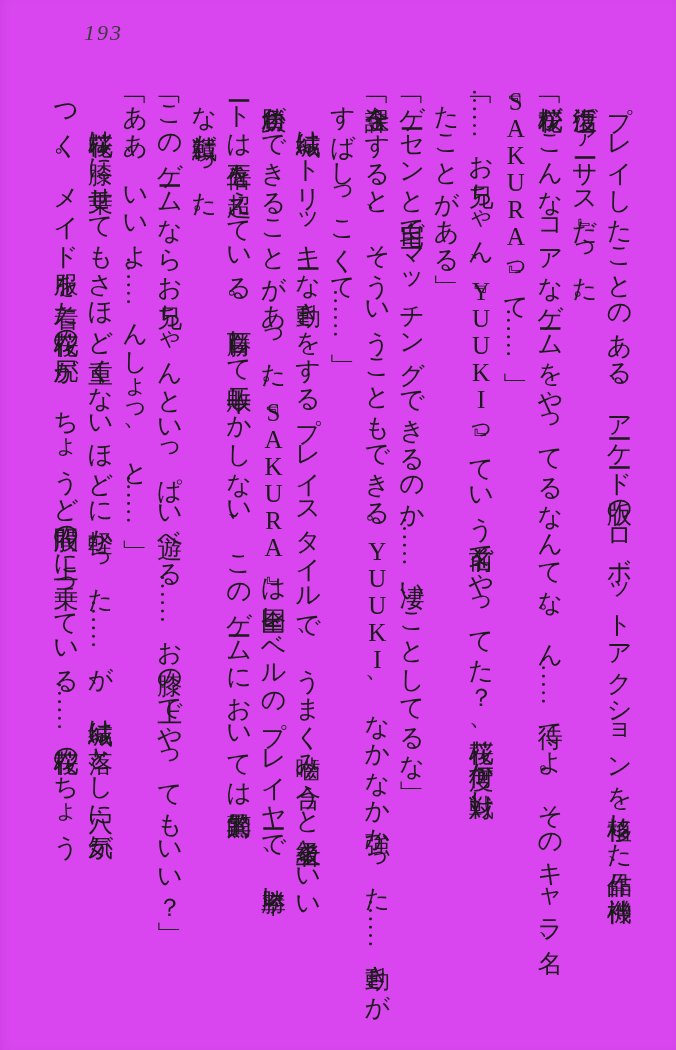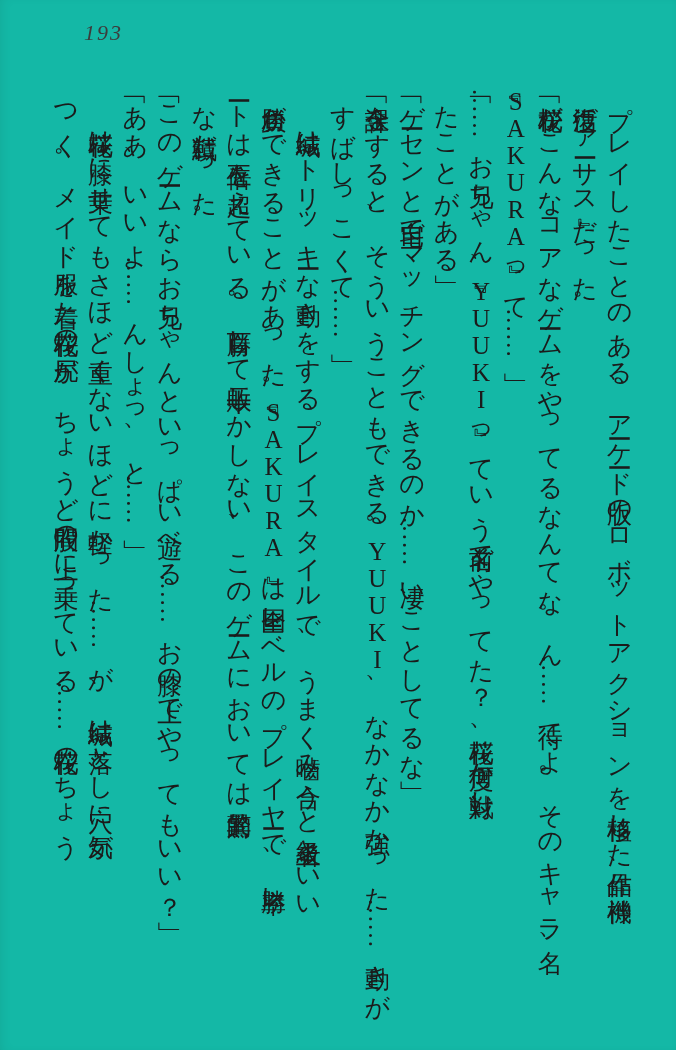--- a/index.html
+++ b/index.html
@@ -4,21 +4,21 @@
 <style>
   html, body {
     margin: 0;
     padding: 0;
     background: #e9e8e4;
   }
   .page {
     position: relative;
     width: 676px;
     height: 1050px;
-    background: #14b8a6;
+    background: #d946ef;
     overflow: hidden;
     box-shadow: inset 6px 0 14px -8px rgba(0,0,0,0.12), inset -4px 0 10px -8px rgba(0,0,0,0.08);
     font-family: "Liberation Serif", "DejaVu Serif", serif;
   }
   .page-number {
     position: absolute;
     top: 20px;
     left: 84px;
     font-style: italic;
     font-size: 22px;

